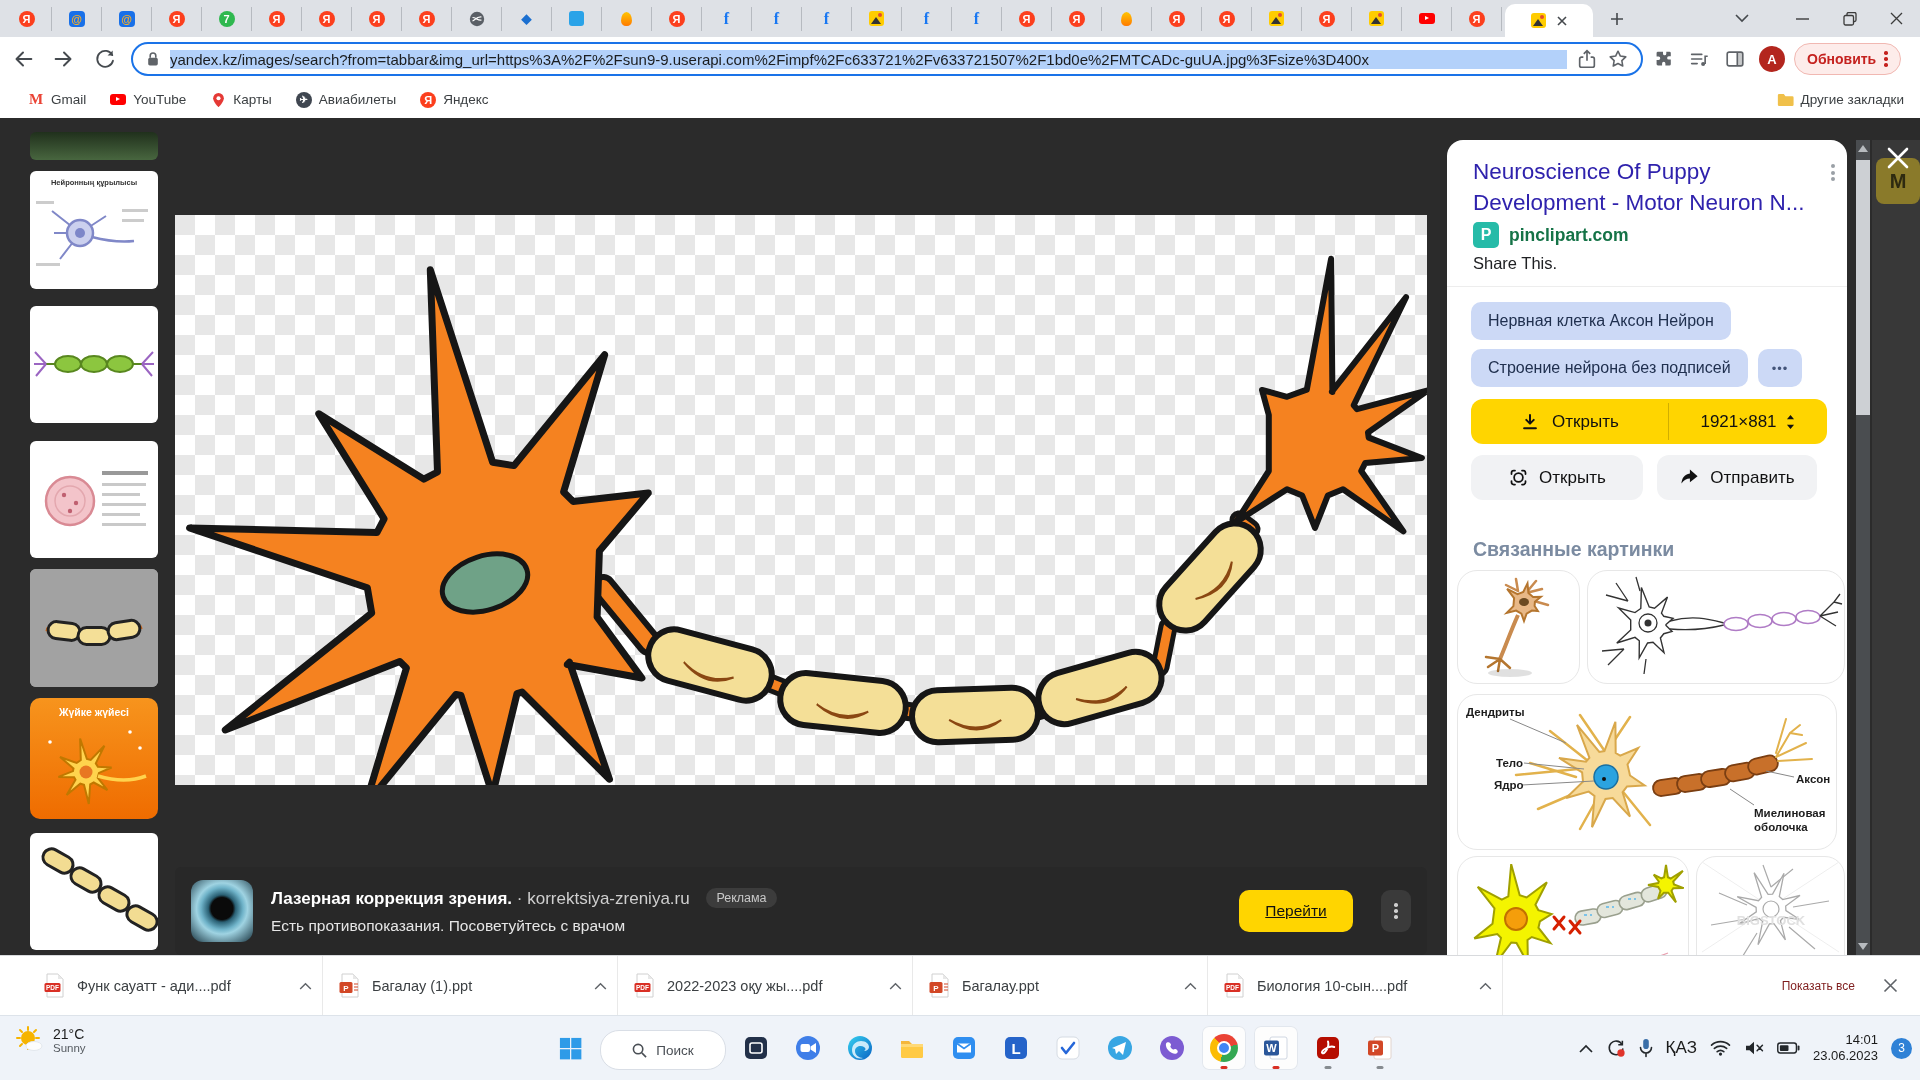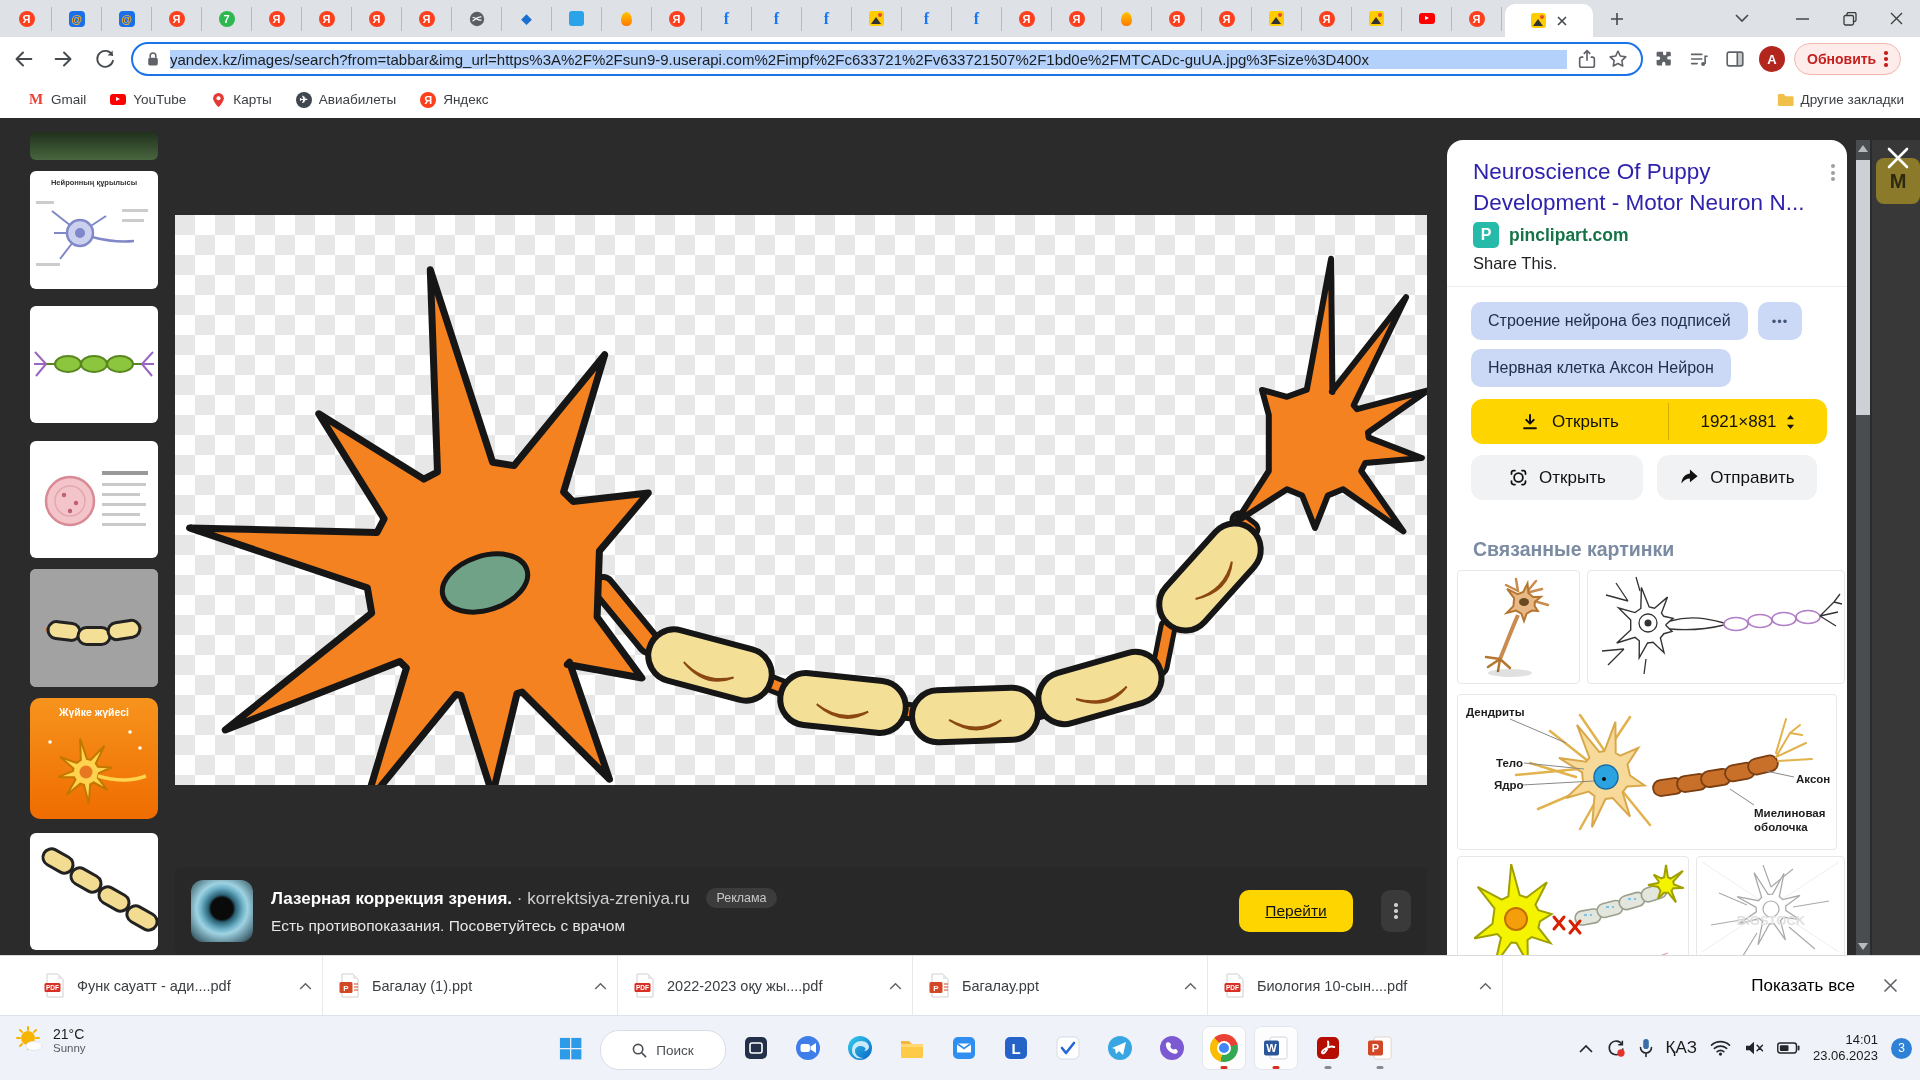--- a/index.html
+++ b/index.html
@@ -80,38 +80,38 @@
   .chipmore{background:#ccd9f6;color:#44557a;font-size:13px;letter-spacing:1px;padding:10px 14px;border-radius:10px;cursor:pointer;display:flex;align-items:center;}
   .ybar{position:absolute;left:24px;top:259px;width:356px;height:45px;background:#ffd500;border-radius:12px;display:flex;align-items:stretch;overflow:hidden;}
   .yopen{width:197px;display:flex;align-items:center;justify-content:center;gap:12px;font-size:17px;color:#111;cursor:pointer;}
   .ysep{width:1px;background:rgba(0,0,0,0.18);margin:4px 0;}
   .yres{flex:1;display:flex;align-items:center;justify-content:center;gap:8px;font-size:17px;color:#111;cursor:pointer;}
   .grow{position:absolute;left:24px;top:315px;display:flex;gap:14px;}
   .gbtn{height:45px;background:#f1f2f4;border-radius:12px;display:flex;align-items:center;justify-content:center;gap:10px;font-size:17px;color:#111;cursor:pointer;}
   .gb1{width:172px;} .gb2{width:160px;}
   .reltitle{position:absolute;left:26px;top:398px;font-size:19.5px;font-weight:bold;color:#7b8ba1;}
   .imgrow{position:absolute;left:10px;top:430px;display:flex;gap:7px;}
-  .pcard{background:#fff;border:1px solid #e7e7e7;border-radius:4px;overflow:hidden;cursor:pointer;}
+  .pcard{background:#fff;border:1px solid #e7e7e7;border-radius:20px;overflow:hidden;cursor:pointer;}
   .dgcard{position:absolute;left:10px;top:554px;width:378px;height:154px;}
   .botrow{position:absolute;left:10px;top:716px;display:flex;gap:7px;}
   
   .pscroll{position:absolute;left:1856px;top:22px;width:14px;height:815px;background:#4a4d50;}
   .sb-tri{width:0;height:0;border-left:5px solid transparent;border-right:5px solid transparent;margin:5px auto;}
   .sb-up{border-bottom:7px solid #b7bbbf;}
   .sb-dn{border-top:7px solid #b7bbbf;position:absolute;bottom:0;left:2px;}
   .sb-thumb{position:absolute;left:0;top:20px;width:14px;height:255px;background:#cdd0d4;cursor:pointer;}
   .shade{position:absolute;left:1872px;top:22px;width:48px;height:815px;background:#383838;}
   .olive{position:absolute;left:1876px;top:40px;width:44px;height:46px;background:#8a7a2a;border-radius:8px;color:#2e2a10;font-weight:bold;font-size:20px;display:flex;align-items:center;justify-content:center;}
   .pclose{position:absolute;left:1878px;top:22px;width:40px;height:36px;display:flex;align-items:center;justify-content:center;cursor:pointer;}
   
   .dlbar{position:absolute;top:955px;left:0;width:1920px;height:60px;background:#fff;border-top:1px solid #d8dadd;display:flex;align-items:center;padding-left:28px;box-sizing:border-box;}
   .dl{width:268px;height:59px;display:flex;align-items:center;gap:12px;border-right:1px solid #e9e9e9;padding:0 10px 0 16px;cursor:pointer;}
   .dlname{flex:1;font-size:14.5px;color:#3c4043;white-space:nowrap;overflow:hidden;text-overflow:ellipsis;}
   .dlright{margin-left:auto;display:flex;align-items:center;gap:28px;padding-right:22px;}
-  .showall{color:#000000;font-size:17px;cursor:pointer;}
+  .showall{color:#7f1d1d;font-size:12px;cursor:pointer;}
   
   .taskbar{position:absolute;top:1015px;left:0;width:1920px;height:65px;background:#eff3f9;border-top:1px solid #dde3ea;}
   .weather{position:absolute;left:14px;top:9px;display:flex;align-items:center;gap:9px;cursor:pointer;}
   .wtemp{font-size:14px;color:#1c1c1c;}
   .wcond{font-size:11.5px;color:#565b61;}
   .tcenter{position:absolute;left:548px;top:10px;display:flex;align-items:flex-end;gap:8px;}
   .tk{width:44px;height:44px;border-radius:7px;display:flex;align-items:center;justify-content:center;position:relative;cursor:pointer;}
   .tk.active{background:#fdfdfd;box-shadow:0 0 0 1px #e2e7ee inset;}
   .tk .rundot{position:absolute;bottom:1px;left:50%;transform:translateX(-50%);width:7px;height:3px;border-radius:2px;background:#868b90;}
   .tk .rundot.red{background:#d93025;}
@@ -552,26 +552,26 @@
           </span>
         </div>
       <div class="psrc">
         <span class="picon">P</span>
         <b>pinclipart.com</b>
       </div>
       <div class="pshare">Share This.</div>
       <div class="pdiv"></div>
       <div class="chips">
         <div class="chiprow">
+            <span class="chip">Нервная клетка Аксон Нейрон</span>
+          </div>
+        <div class="chiprow">
           <span class="chip">Строение нейрона без подписей</span>
           <span class="chipmore">•••</span>
         </div>
-        <div class="chiprow">
-            <span class="chip">Нервная клетка Аксон Нейрон</span>
-          </div>
       </div>
       <div class="ybar">
         <div class="yopen">
           <svg width="20" height="20" viewBox="0 0 24 24">
               <path d="M12 3.5v10M7.5 9.5l4.5 4.5 4.5-4.5" stroke="#111" stroke-width="2.4" fill="none" stroke-linecap="round" stroke-linejoin="round"></path>
               <path d="M5 19.5h14" stroke="#111" stroke-width="2.6" stroke-linecap="round"></path>
             </svg>
           <span>Открыть</span>
         </div>
         <div class="ysep"></div>

